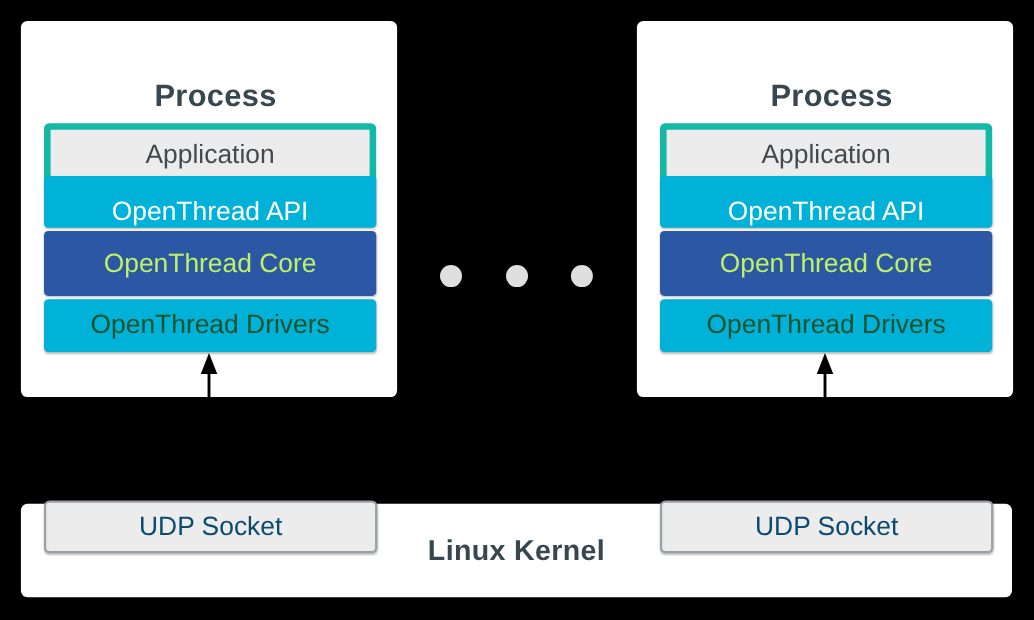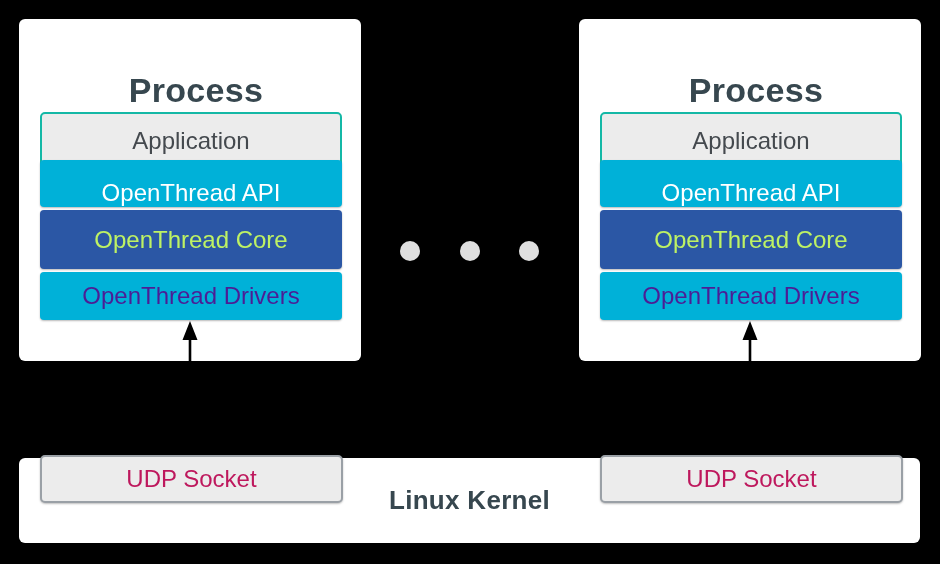--- a/index.html
+++ b/index.html
@@ -27,21 +27,21 @@
   }
   .process-card.left  { left: 19px;  }
   .process-card.right { left: 579px; }
 
   .process-title {
     position: absolute;
     top: 52px;
     left: 0;
     right: 0;
     text-align: center;
-    font-size: 34px;
+    font-size: 28px;
     font-weight: 700;
     color: #37474f;
     letter-spacing: 0.3px;
     padding-left: 12px;
   }
 
   .layer {
     position: absolute;
     left: 21px;
     width: 302px;
@@ -50,28 +50,28 @@
     align-items: center;
     justify-content: center;
     font-size: 24px;
     border-radius: 4px;
     box-shadow: 0 1px 2px rgba(0,0,0,0.28);
   }
   .layer.app {
     top: 93px;
     height: 57px;
     background: #ececec;
-    border: 2px solid #14b8a6;
+    border: 6px solid #14b8a6;
     border-radius: 5px;
     color: #44494e;
     box-shadow: none;
   }
   .layer.api     { top: 141px; height: 47px; background: #00b1d8; color: #ffffff; align-items: flex-end; }
   .layer.core    { top: 191px; height: 59px; background: #2b57a5; color: #bef264; }
-  .layer.drivers { top: 253px; height: 48px; background: #00b1d8; color: #4c1d95; justify-content: center; }
+  .layer.drivers { top: 253px; height: 48px; background: #00b1d8; color: #14532d; justify-content: center; }
 
   .up-arrow {
     position: absolute;
     top: 302px;
     left: 50%;
     margin-left: -10px;
     width: 20px;
     height: 40px;
   }
 
@@ -115,21 +115,21 @@
     height: 48px;
     width: 303px;
     box-sizing: border-box;
     background: #ececec;
     border: 2px solid #9aa0a6;
     border-radius: 5px;
     display: flex;
     align-items: center;
     justify-content: center;
     font-size: 24px;
-    color: #be185d;
+    color: #0c4a6e;
     box-shadow: 0 1px 2px rgba(0,0,0,0.25);
     text-align: center;
   }
   .socket.left  { left: 21px;  }
   .socket.right { left: 581px; }
 </style>
 </head>
 <body>
 
 <div class="stage">

